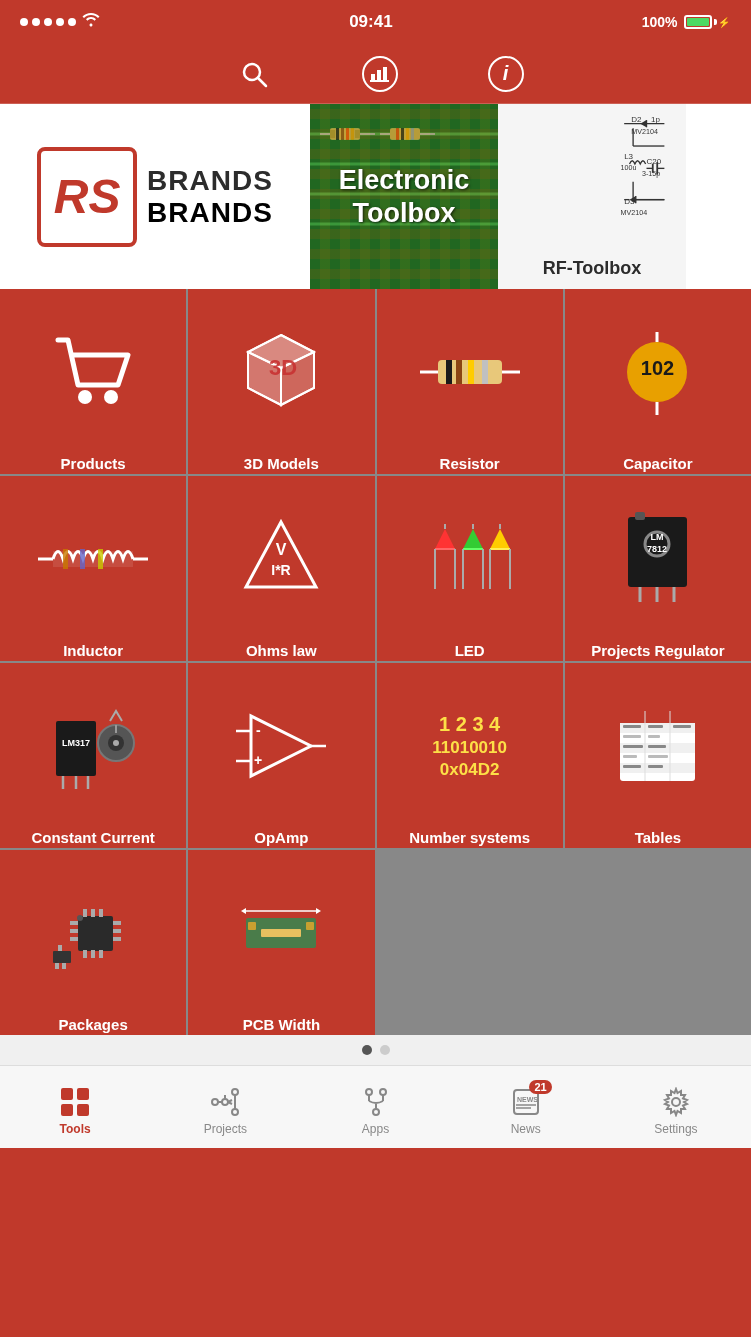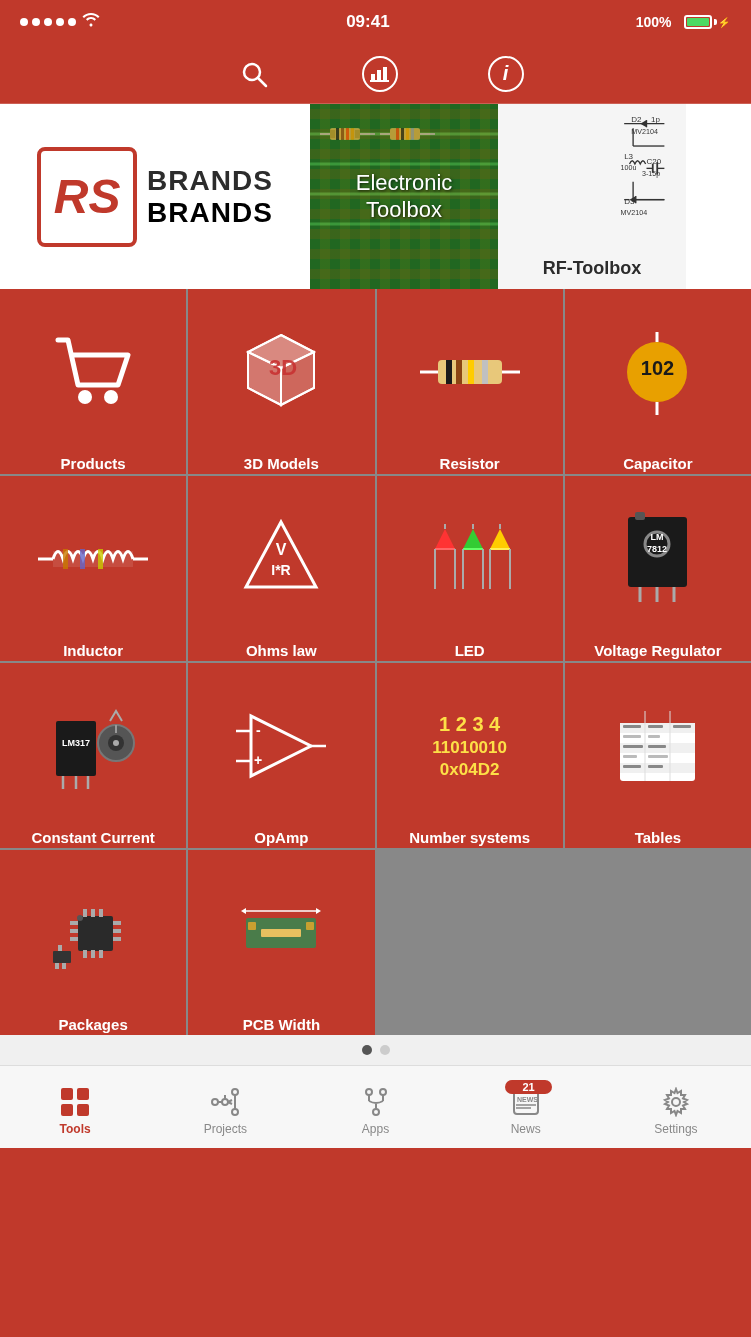--- a/index.html
+++ b/index.html
@@ -22,21 +22,21 @@
       padding: 0 20px;
       color: white;
       font-size: 14px;
       font-weight: 600;
     }
     .status-left { display: flex; align-items: center; gap: 6px; }
     .status-dots { display: flex; gap: 4px; }
     .status-dot { width: 8px; height: 8px; border-radius: 50%; background: white; }
     .wifi-icon { font-size: 16px; }
     .status-center { font-size: 17px; font-weight: 600; }
-    .status-right { display: flex; align-items: center; gap: 12px; font-size: 14px; font-weight: 600; }
+    .status-right { display: flex; align-items: center; gap: 6px; font-size: 14px; font-weight: 600; }
     .battery-container { display: flex; align-items: center; gap: 2px; }
     .battery-body { width: 28px; height: 14px; border: 2px solid white; border-radius: 3px; position: relative; display: flex; align-items: center; padding: 1px; }
     .battery-fill { width: 100%; height: 100%; background: #4cd964; border-radius: 1px; }
     .battery-tip { width: 3px; height: 6px; background: white; border-radius: 0 2px 2px 0; }
     .bolt { font-size: 10px; }
 
     
     .nav-bar {
       background: #c0392b;
       height: 60px;
@@ -132,22 +132,22 @@
       inset: 0;
       background: 
         repeating-linear-gradient(0deg, transparent, transparent 10px, rgba(255,100,0,0.3) 10px, rgba(255,100,0,0.3) 20px),
         repeating-linear-gradient(90deg, transparent, transparent 10px, rgba(255,200,0,0.2) 10px, rgba(255,200,0,0.2) 20px),
         #2d7a2d;
     }
     .et-text {
       position: relative;
       z-index: 2;
       color: white;
-      font-size: 22px;
-      font-weight: 400;
+      font-size: 27px;
+      font-weight: 700;
       text-align: center;
       text-shadow: 1px 1px 3px rgba(0,0,0,0.7);
       line-height: 1.2;
       padding: 10px;
     }
     .banner-rf-toolbox {
       width: 188px;
       background: #f5f5f5;
       display: flex;
       flex-direction: column;
@@ -238,21 +238,21 @@
     .tab-icon-wrap { width: 32px; height: 32px; display: flex; align-items: center; justify-content: center; position: relative; }
     .badge {
       position: absolute;
       top: -6px;
       right: -10px;
       background: #c0392b;
       color: white;
       border-radius: 12px;
       font-size: 11px;
       font-weight: 700;
-      padding: 1px 17px;
+      padding: 1px 5px;
       min-width: 20px;
       text-align: center;
     }
   </style>
 </head>
 <body>
 
 <div class="status-bar">
   <div class="status-left">
     <div class="status-dots">
@@ -512,21 +512,21 @@
         <rect x="15" y="0" width="10" height="8" rx="2" fill="#555"></rect>
         <circle cx="37" cy="32" r="12" stroke="#888" stroke-width="3" fill="none"></circle>
         <text x="37" y="28" text-anchor="middle" font-size="9" fill="white" font-weight="700">LM</text>
         <text x="37" y="40" text-anchor="middle" font-size="9" fill="white" font-weight="700">7812</text>
 
         <line x1="20" y1="75" x2="20" y2="90" stroke="#aaa" stroke-width="3"></line>
         <line x1="37" y1="75" x2="37" y2="90" stroke="#aaa" stroke-width="3"></line>
         <line x1="54" y1="75" x2="54" y2="90" stroke="#aaa" stroke-width="3"></line>
       </svg>
     </div>
-    <span class="grid-label">Voltage Regulator</span>
+    <span class="grid-label">Projects Regulator</span>
   </div>
 
   <div class="grid-item">
     <div class="grid-icon-area">
       <svg width="90" height="90" viewBox="0 0 90 90">
 
         <rect x="8" y="20" width="40" height="55" rx="2" fill="#1a1a1a"></rect>
         <text x="28" y="45" text-anchor="middle" font-size="9" fill="white" font-weight="700">LM317</text>
         <line x1="15" y1="75" x2="15" y2="88" stroke="#aaa" stroke-width="2.5"></line>
         <line x1="28" y1="75" x2="28" y2="88" stroke="#aaa" stroke-width="2.5"></line>

